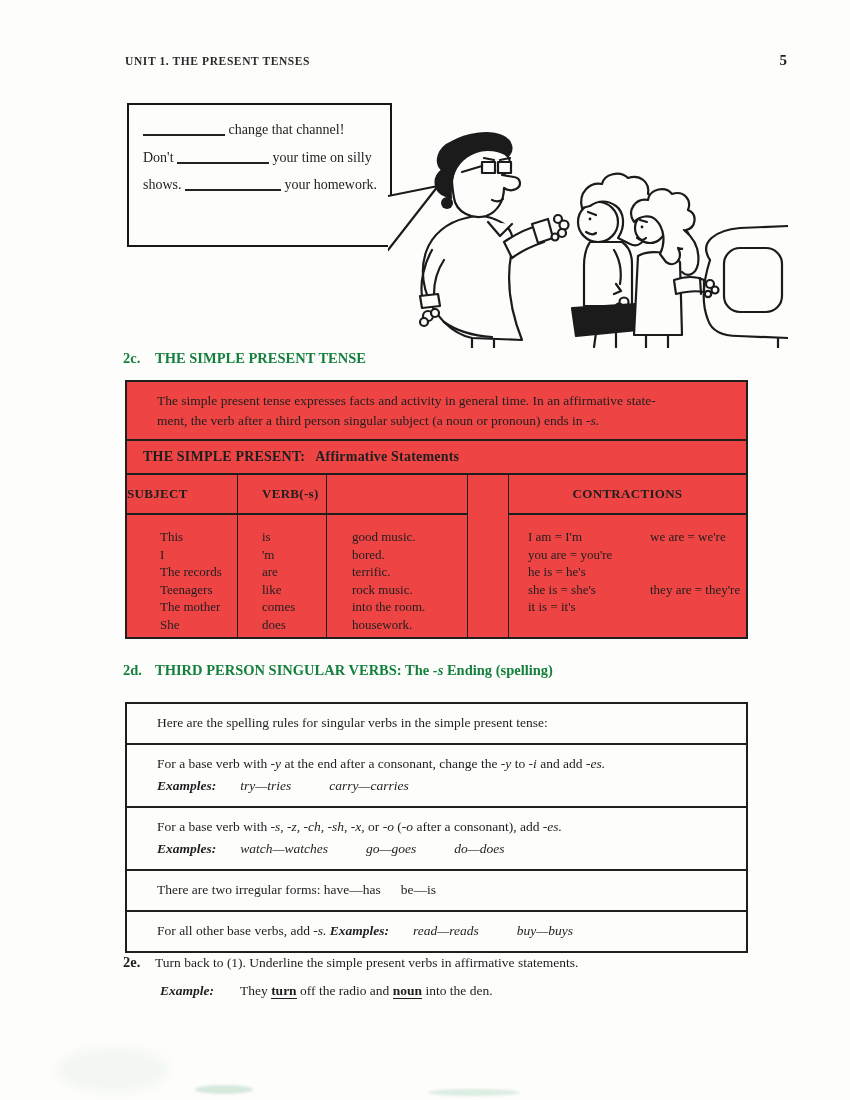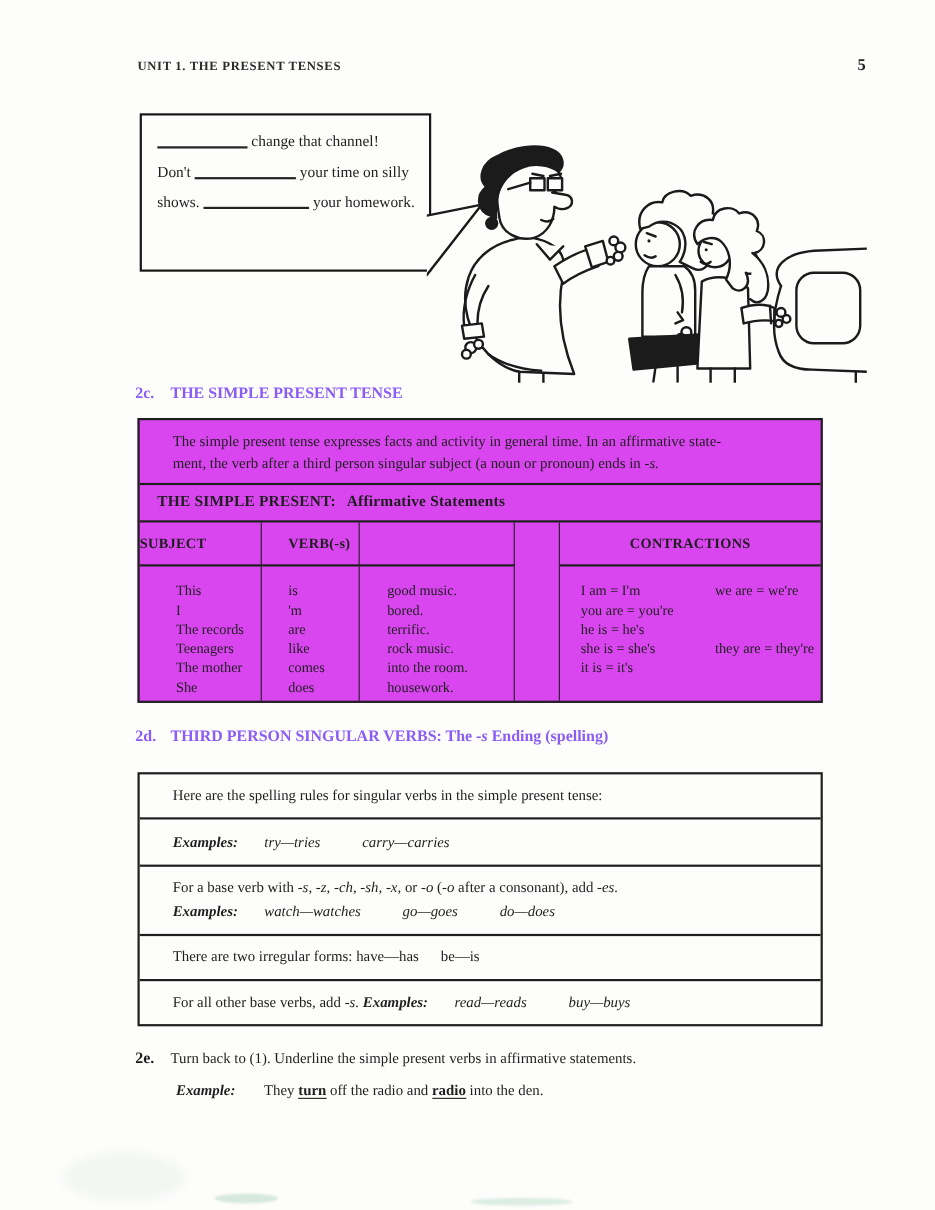--- a/index.html
+++ b/index.html
@@ -27,29 +27,29 @@
   .blank{display:inline-block;border-bottom:2px solid #232323;height:.8em;transform:translateY(2px);}
   .sline:nth-child(1) .blank{width:82px;}
   .sline:nth-child(2) .blank{width:92px;}
   .sline:nth-child(3) .blank{width:96px;}
   .sline:nth-child(4) .blank{width:78px;}
   .sline:nth-child(5) .blank{width:74px;}
 
   .cartoon{left:388px;top:100px;}
 
   
-  .sec-head{font-size:14.5px;font-weight:bold;color:#8b5cf6;}
+  .sec-head{font-size:14.5px;font-weight:bold;color:#15803d;}
   .sec-label{display:inline-block;width:32px;}
   .h2c{left:123px;top:350px;}
   .h2d{left:123px;top:662px;}
   .it{font-style:italic;}
   .bi{font-style:italic;font-weight:bold;}
 
   
-  .box2c{left:125px;top:380px;width:619px;border:2px solid #1f1f1f;background:#d946ef;}
+  .box2c{left:125px;top:380px;width:619px;border:2px solid #1f1f1f;background:#ef4444;}
   .expl{padding:9px 14px 9px 30px;font-size:13.5px;line-height:19.5px;border-bottom:2px solid #1f1f1f;}
   .tbl-title{padding:8px 10px 8px 16px;font-size:14px;font-weight:bold;border-bottom:2px solid #1f1f1f;letter-spacing:.2px;}
   .tbl-title .t2{margin-left:10px;}
   .grid{display:grid;grid-template-columns:111px 89px 141px 41px 237px;font-size:13px;}
   .gc{box-sizing:border-box;}
   .hcell{height:40px;display:flex;align-items:center;font-weight:bold;letter-spacing:.3px;}
   .hc1{border-right:1.5px solid #1f1f1f;border-bottom:2px solid #1f1f1f;}
   .hc2{padding-left:24px;border-right:1.5px solid #1f1f1f;border-bottom:2px solid #1f1f1f;}
   .hc3{border-right:1.5px solid #1f1f1f;border-bottom:2px solid #1f1f1f;}
   .hc4{border-right:1.5px solid #1f1f1f;}
@@ -240,41 +240,42 @@
 
   <div class="abs sec-head h2d">
     <span class="sec-label">2d.</span><span>THIRD PERSON SINGULAR VERBS: The </span><span class="bi">-s</span><span> Ending (spelling)</span>
   </div>
 
   <div class="abs box2d">
     <div class="rule">
       <span>Here are the spelling rules for singular verbs in the simple present tense:</span>
     </div>
     <div class="rule">
+      <div><span>For a base verb with </span><span class="it">-y</span><span> at the end after a consonant, change the </span><span class="it">-y</span><span> to </span><span class="it">-i</span><span> and add </span><span class="it">-es.</span></div>
       <div class="exline"><span class="bi exlabel">Examples:</span><span class="exword">try—tries</span><span class="exword">carry—carries</span></div>
     </div>
     <div class="rule">
       <div><span>For a base verb with </span><span class="it">-s, -z, -ch, -sh, -x,</span><span> or </span><span class="it">-o</span><span> (</span><span class="it">-o</span><span> after a consonant), add </span><span class="it">-es.</span></div>
       <div class="exline"><span class="bi exlabel">Examples:</span><span class="exword">watch—watches</span><span class="exword">go—goes</span><span class="exword">do—does</span></div>
     </div>
     <div class="rule">
       <span>There are two irregular forms: have—has</span><span class="gapword">be—is</span>
     </div>
     <div class="rule">
       <span>For all other base verbs, add </span><span class="it">-s.</span>
       <span class="bi exlabel">Examples:</span><span class="exword">read—reads</span><span class="exword">buy—buys</span>
     </div>
   </div>
 
   <div class="abs sec2e">
     <div class="row1">
       <span class="sec-label" style="font-weight:bold">2e.</span><span>Turn back to (1). Underline the simple present verbs in affirmative statements.</span>
     </div>
     <div class="row2">
-      <span class="bi exlabel">Example:</span><span>They </span><span class="u">turn</span><span> off the radio and </span><span class="u">radio</span><span> into the den.</span>
+      <span class="bi exlabel">Example:</span><span>They </span><span class="u">turn</span><span> off the radio and </span><span class="u">noun</span><span> into the den.</span>
     </div>
   </div>
 
   <div class="abs smudge sm3"></div>
   <div class="abs smudge sm1"></div>
   <div class="abs smudge sm2"></div>
 
 </div>
 
 </body></html>

